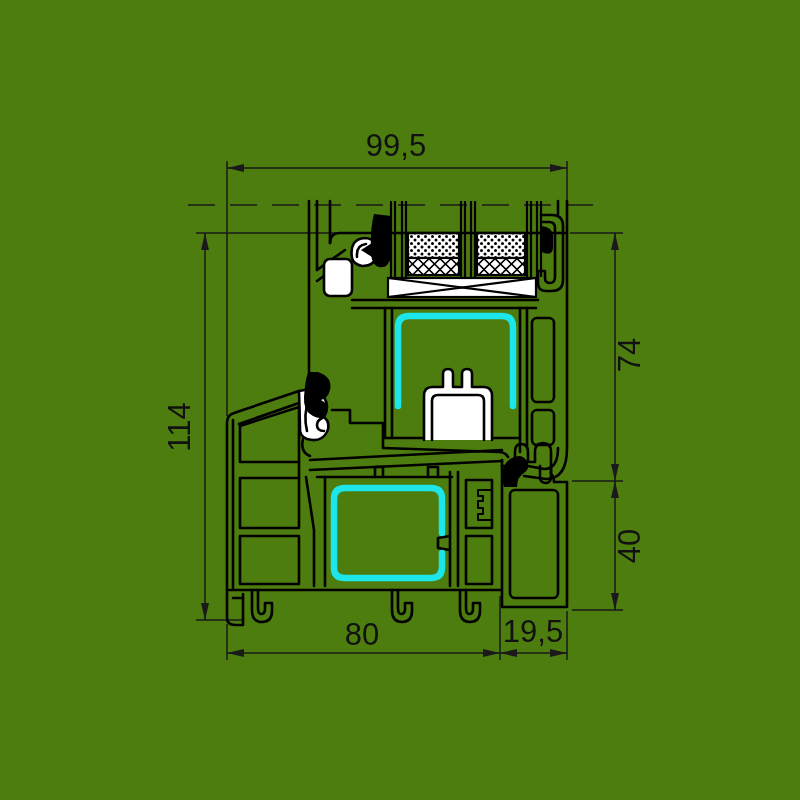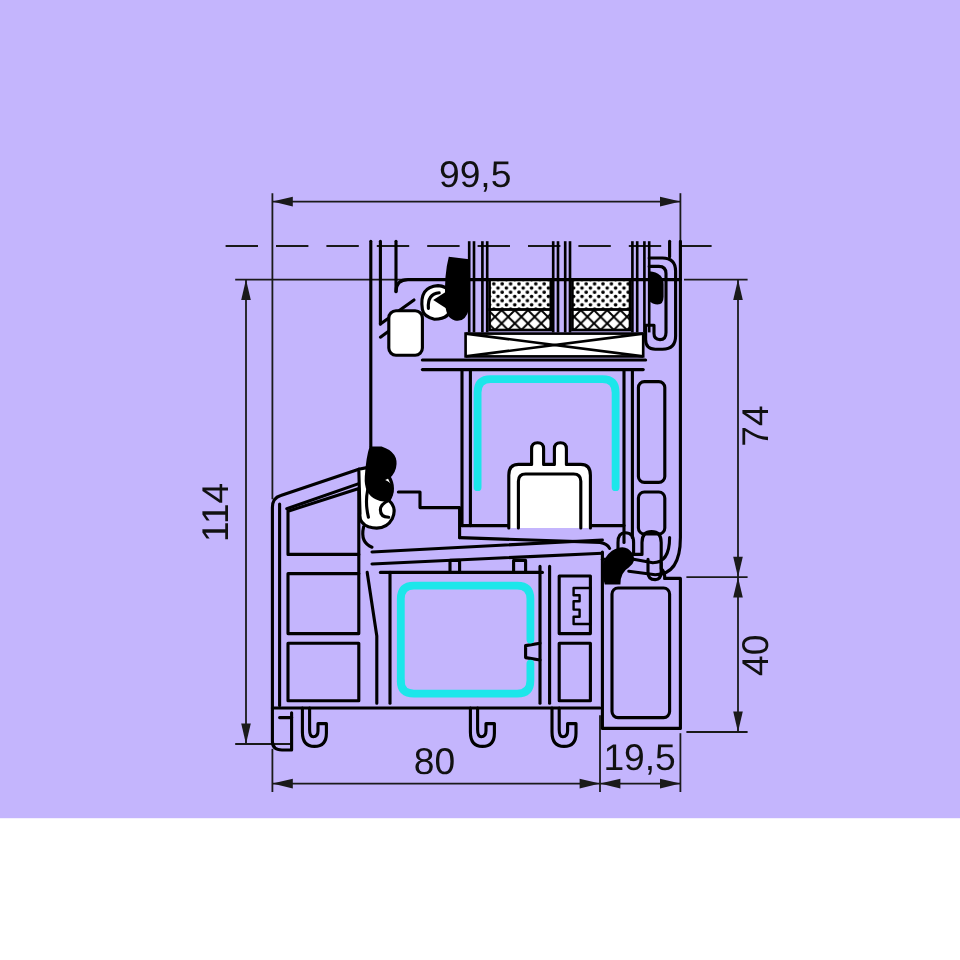--- a/index.html
+++ b/index.html
@@ -1,16 +1,16 @@
 <!DOCTYPE html>
 <html><head>
 <meta charset="utf-8">
 <style>
   html,body{margin:0;padding:0;background:#ffffff;}
-  .stage{position:relative;width:800px;height:682px;background:#c4b5fd;overflow:hidden;
+  .stage{position:relative;width:800px;height:800px;background:#4d7c0f;overflow:hidden;
          font-family:"Liberation Sans", sans-serif;}
   svg{position:absolute;left:0;top:0;}
   .dim-text{font-family:"Liberation Sans", sans-serif;font-size:31px;fill:#111;}
 </style>
 </head>
 <body>
 
 <div class="stage">
 <svg width="800" height="800" viewBox="0 0 800 800">
   <defs>

